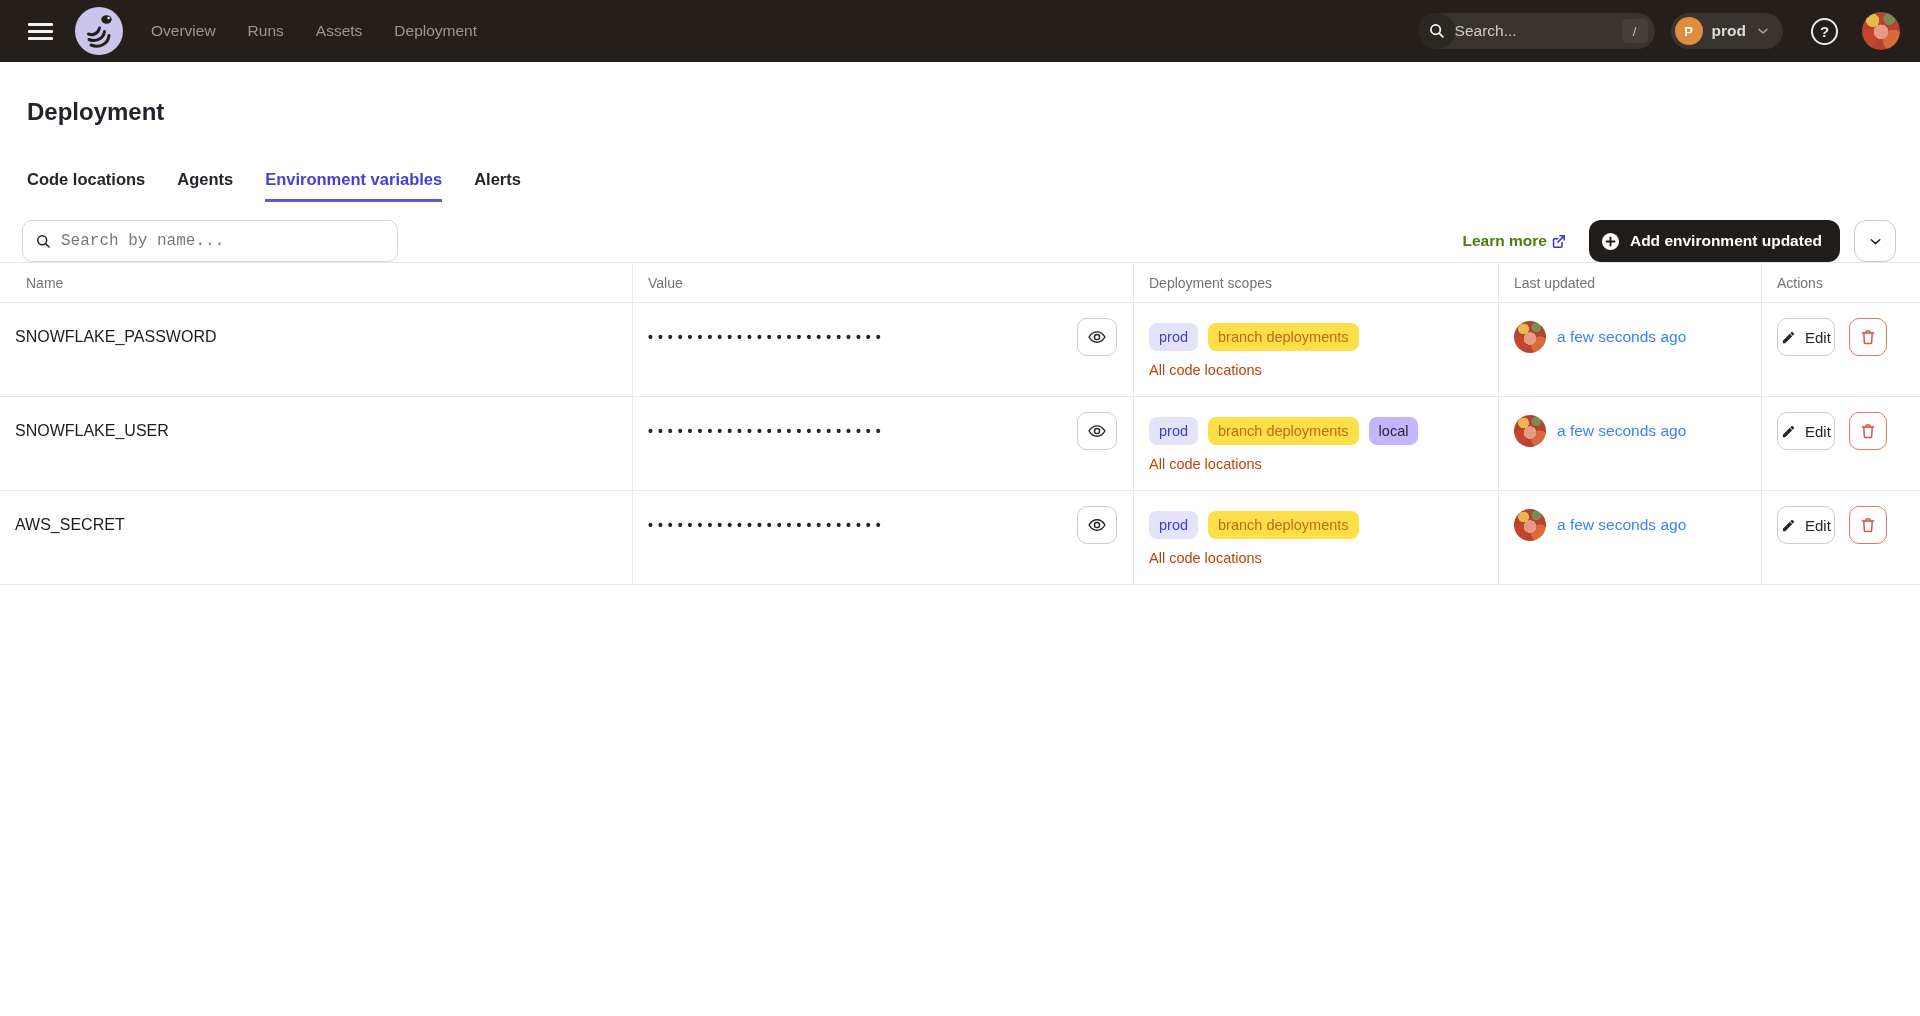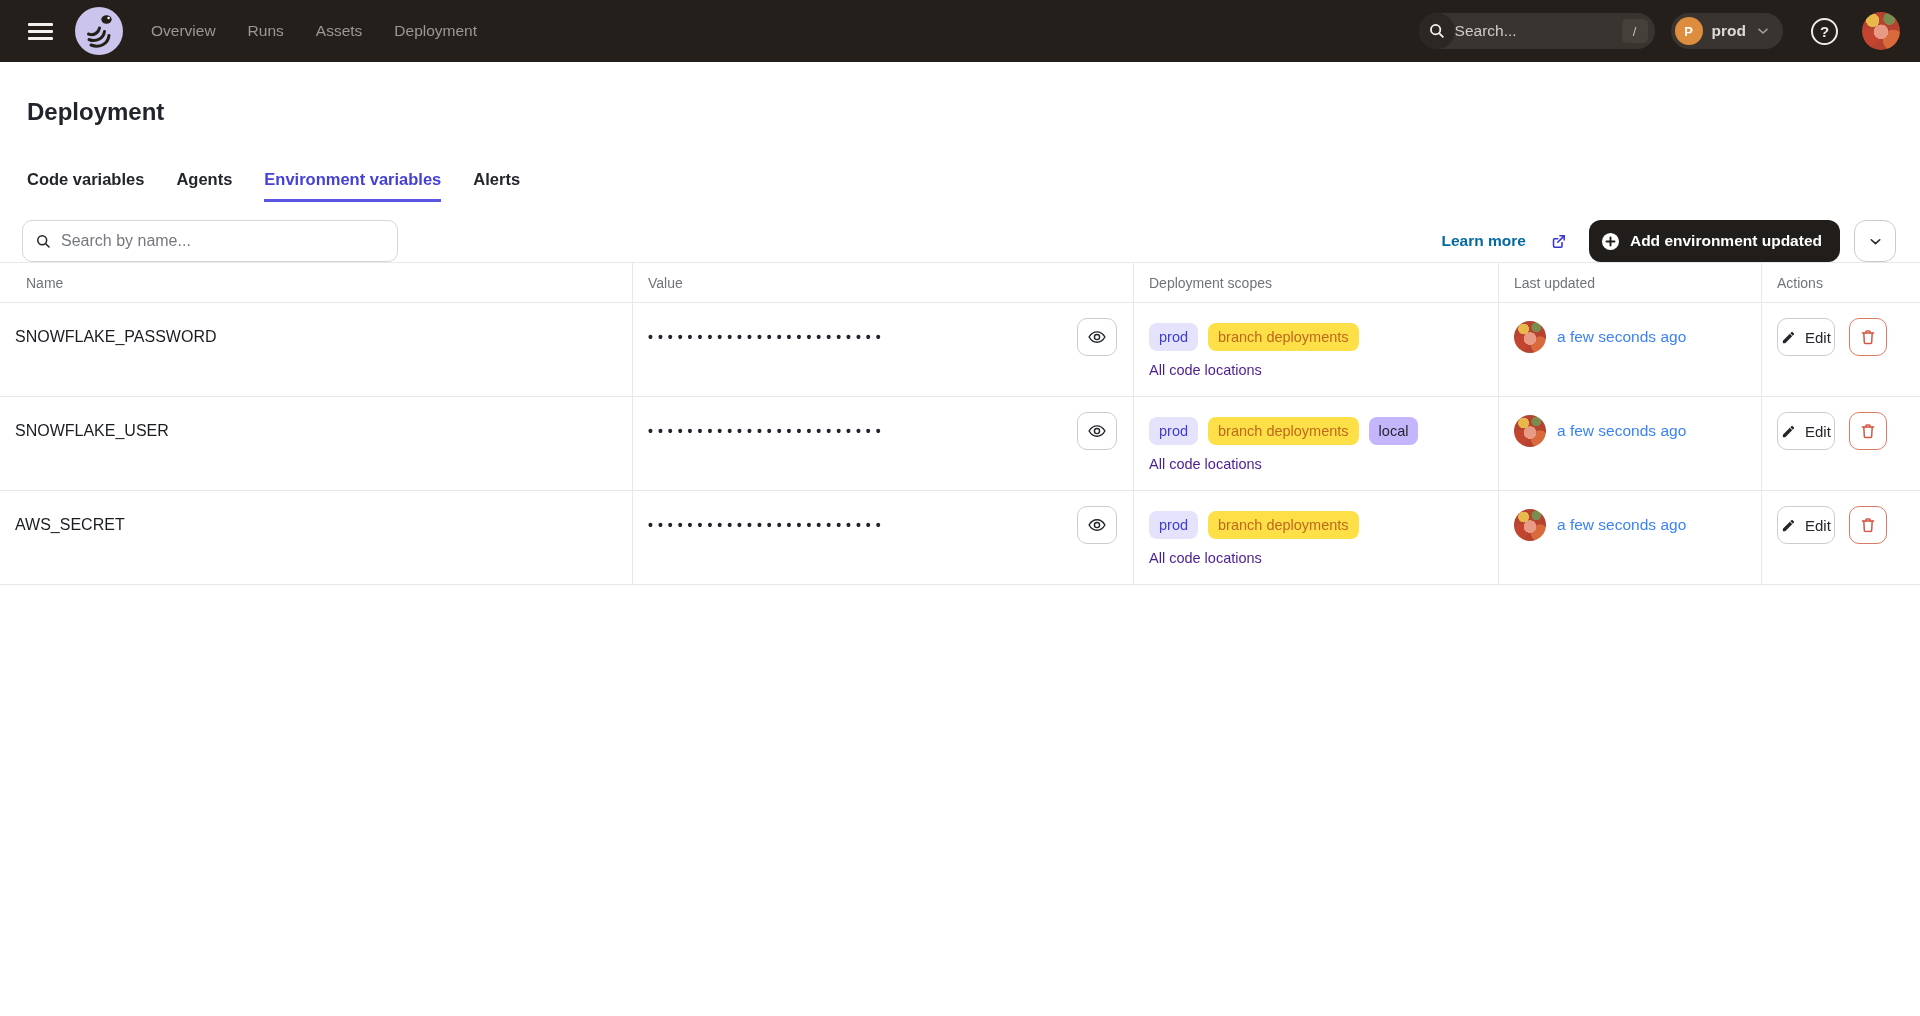--- a/index.html
+++ b/index.html
@@ -38,24 +38,24 @@
   
   .page-title { margin:36px 0 0 27px; font-size:24px; font-weight:700; color:#21242A; }
   .tabs { display:flex; gap:32px; margin:44px 0 0 27px; }
   .tab { font-size:16.5px; font-weight:600; color:#23262B; padding-bottom:13px; position:relative; cursor:pointer; }
   .tab.active { color:#4440D8; }
   .tab.active::after { content:""; position:absolute; left:0; right:0; bottom:0; height:3px; background:#5B55E3; }
 
   
   .toolbar { display:flex; align-items:center; margin:18px 24px 0 22px; }
   .name-search { width:376px; height:42px; border:1px solid #D3D6DA; border-radius:10px; display:flex; align-items:center; padding:0 12px; gap:9px; background:#fff; }
-  .name-search input { border:none; outline:none; flex:1; font-size:16px; color:#23262B; font-family:Liberation Sans, sans-serif; }
+  .name-search input { border:none; outline:none; flex:1; font-size:16px; color:#23262B; font-family:Liberation Mono, monospace; }
   .name-search input::placeholder { color:#75797E; }
   .toolbar-right { margin-left:auto; display:flex; align-items:center; }
-  .learn-more { display:flex; align-items:center; gap:24px; color:#0369a1; font-size:15.5px; font-weight:600; cursor:pointer; margin-right:22px; }
+  .learn-more { display:flex; align-items:center; gap:3px; color:#4d7c0f; font-size:15.5px; font-weight:600; cursor:pointer; margin-right:22px; }
   .add-btn { height:42px; background:#201D1A; color:#fff; border:none; border-radius:12px; padding:0 18px 0 12px;
              font-size:15.5px; font-weight:600; display:flex; align-items:center; gap:10px; cursor:pointer;
              font-family:"Liberation Sans", sans-serif; }
   .menu-btn { width:42px; height:42px; margin-left:14px; background:#fff; border:1px solid #C8CCD0; border-radius:12px;
               display:flex; align-items:center; justify-content:center; cursor:pointer; }
 
   
   .envtable { border-top:1px solid #E7E8EA; }
   .thead, .tr { display:grid; grid-template-columns:633px 501px 365px 263px 1fr; }
   .thead { height:40px; border-bottom:1px solid #E7E8EA; }
@@ -71,21 +71,21 @@
   .td-value { padding-right:16px; }
   .td-value .fline { justify-content:space-between; }
   .dots { font-size:14px; letter-spacing:5px; color:#1F232B; font-weight:700; }
   .eye-btn { width:40px; height:38px; background:#fff; border:1px solid #C9CDD2; border-radius:10px;
              display:flex; align-items:center; justify-content:center; cursor:pointer; }
   .badges { gap:10px; }
   .badge { height:28px; border-radius:8px; padding:0 10px; font-size:14.5px; display:flex; align-items:center; white-space:nowrap; }
   .badge-prod { background:#E5E3FB; color:#3F3CD4; }
   .badge-branch { background:#fde047; color:#BF681E; }
   .badge-local { background:#c4b5fd; color:#23262B; }
-  .code-loc { margin-top:3px; font-size:14.5px; color:#4c1d95; }
+  .code-loc { margin-top:3px; font-size:14.5px; color:#c2410c; }
   .row-avatar { width:32px; height:32px; border-radius:50%; margin-right:11px; flex:0 0 auto;
     background:
       radial-gradient(circle at 30% 25%, #E8B84A 0 16%, rgba(0,0,0,0) 17%),
       radial-gradient(circle at 70% 20%, #7A8C4F 0 14%, rgba(0,0,0,0) 15%),
       radial-gradient(circle at 50% 55%, #E89A84 0 26%, rgba(0,0,0,0) 27%),
       radial-gradient(circle at 20% 70%, #C4452F 0 22%, rgba(0,0,0,0) 23%),
       radial-gradient(circle at 80% 75%, #D86A3C 0 24%, rgba(0,0,0,0) 25%),
       #B5432F; }
   .updated-text { font-size:15.5px; color:#3b82f6; }
   .edit-btn { height:38px; background:#fff; border:1px solid #C9CDD2; border-radius:10px; padding:0 3px;
@@ -139,21 +139,21 @@
   </div>
   <div class="helpbtn">
     <span>?</span>
   </div>
   <div class="uavatar"></div>
 </div>
 
 <div class="page-title">Deployment</div>
 
 <div class="tabs">
-  <div class="tab">Code variables</div>
+  <div class="tab">Code locations</div>
   <div class="tab">Agents</div>
   <div class="tab active">Environment variables</div>
   <div class="tab">Alerts</div>
 </div>
 
 <div class="toolbar">
   <div class="name-search">
     <svg viewBox="0 0 20 20" width="17" height="17">
         <circle cx="8.5" cy="8.5" r="5.2" stroke="#23262B" stroke-width="1.8" fill="none"></circle>
         <line x1="12.6" y1="12.6" x2="16.5" y2="16.5" stroke="#23262B" stroke-width="1.8" stroke-linecap="round"></line>

